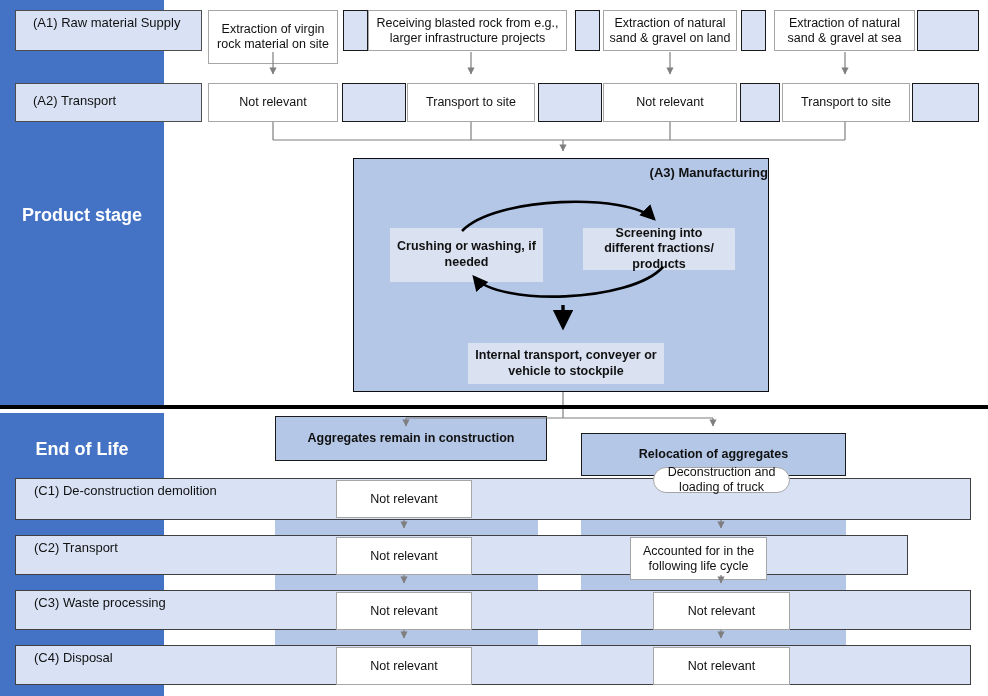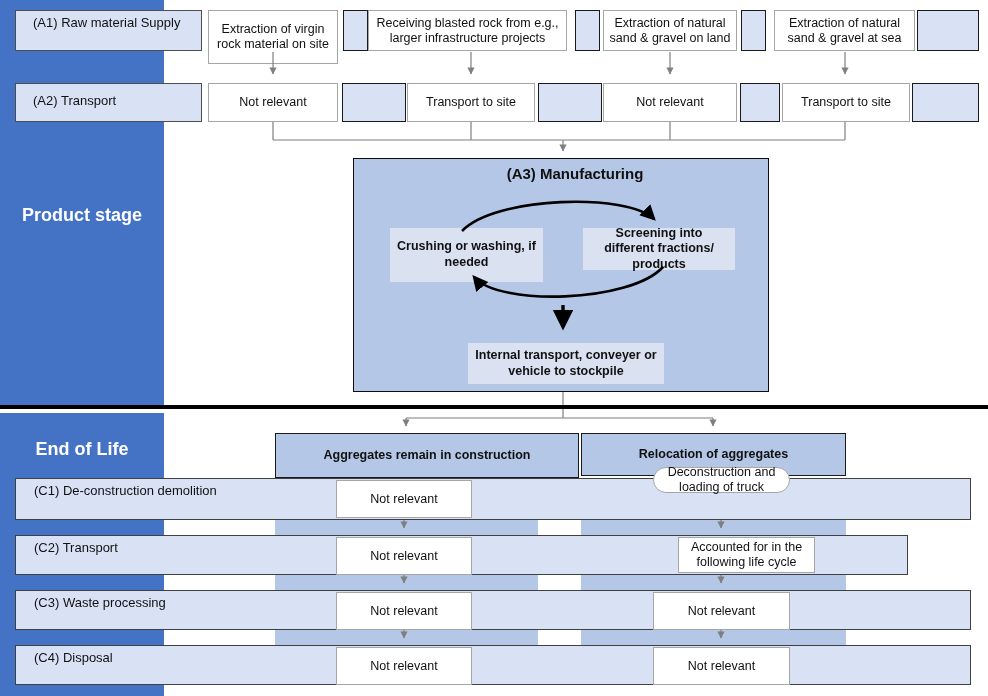--- a/index.html
+++ b/index.html
@@ -16,21 +16,21 @@
     background:#D9E2F5;border:1px solid #4d4d4d;z-index:4;
     font-size:13px;padding:4px 8px 2px 17px;line-height:1.25;
   }
   .whitecell{
     background:#fff;border:1px solid #a6a6a6;z-index:4;
     display:flex;align-items:center;justify-content:center;text-align:center;
     font-size:12.5px;line-height:1.2;padding:1px 3px;
   }
   .spacer{background:#D9E2F5;border:1px solid #1a1a1a;z-index:4;}
   .bigbox{background:#B4C7E7;border:1.6px solid #0d0d0d;z-index:2;}
-  .bigbox-title{font-weight:bold;font-size:15px;text-align:center;width:100%;padding-left:28px;}
+  .bigbox-title{font-weight:bold;font-size:13px;text-align:right;width:100%;padding-left:28px;}
   .procbox{
     background:#DAE2F2;z-index:3;display:flex;align-items:center;justify-content:center;
     text-align:center;font-weight:bold;font-size:12.5px;line-height:1.25;padding:2px 6px;
   }
   .headerbox{
     background:#B4C7E7;border:1px solid #1a1a1a;z-index:4;
     display:flex;align-items:center;justify-content:center;text-align:center;
     font-weight:bold;font-size:12.5px;line-height:1.25;
   }
   .strip{background:#B4C7E7;z-index:2;}
@@ -76,41 +76,41 @@
   <div class="abs whitecell" style="left:782px;top:83px;width:128px;height:39px;">Transport to site</div>
   <div class="abs spacer" style="left:912px;top:83px;width:67px;height:39px;"></div>
 
   <div class="abs bigbox" style="left:353px;top:158px;width:416px;height:234px;">
     <span class="abs bigbox-title" style="top:6px;left:0;">(A3) Manufacturing</span>
   </div>
   <div class="abs procbox" style="left:390px;top:228px;width:153px;height:54px;">Crushing or washing, if needed</div>
   <div class="abs procbox" style="left:583px;top:228px;width:152px;height:42px;">Screening into different fractions/ products</div>
   <div class="abs procbox" style="left:468px;top:343px;width:196px;height:41px;">Internal transport, conveyer or vehicle to stockpile</div>
 
-  <div class="abs headerbox" style="left:275px;top:433px;width:304px;height:45px;">Aggregates remain in construction</div>
+  <div class="abs headerbox" style="left:275px;top:416px;width:272px;height:45px;">Aggregates remain in construction</div>
   <div class="abs headerbox" style="left:581px;top:433px;width:265px;height:43px;">Relocation of aggregates</div>
 
   <div class="abs strip" style="left:275px;top:520px;width:263px;height:15px;"></div>
   <div class="abs strip" style="left:581px;top:520px;width:265px;height:15px;"></div>
   <div class="abs strip" style="left:275px;top:575px;width:263px;height:15px;"></div>
   <div class="abs strip" style="left:581px;top:575px;width:265px;height:15px;"></div>
   <div class="abs strip" style="left:275px;top:630px;width:263px;height:15px;"></div>
   <div class="abs strip" style="left:581px;top:630px;width:265px;height:15px;"></div>
 
   <div class="abs crow" style="left:15px;top:478px;width:956px;height:42px;">
     <span class="crow-label">(C1) De-construction demolition</span>
   </div>
   <div class="abs cval" style="left:336px;top:480px;width:136px;height:38px;">Not relevant</div>
   <div class="abs cval" style="left:653px;top:467px;width:137px;height:26px;border-radius:15px;">Deconstruction and loading of truck</div>
 
   <div class="abs crow" style="left:15px;top:535px;width:893px;height:40px;">
     <span class="crow-label">(C2) Transport</span>
   </div>
   <div class="abs cval" style="left:336px;top:537px;width:136px;height:38px;">Not relevant</div>
-  <div class="abs cval" style="left:678px;top:537px;width:137px;height:36px;">Accounted for in the following life cycle</div>
+  <div class="abs cval" style="left:630px;top:537px;width:137px;height:43px;">Accounted for in the following life cycle</div>
 
   <div class="abs crow" style="left:15px;top:590px;width:956px;height:40px;">
     <span class="crow-label">(C3) Waste processing</span>
   </div>
   <div class="abs cval" style="left:336px;top:592px;width:136px;height:38px;">Not relevant</div>
   <div class="abs cval" style="left:653px;top:592px;width:137px;height:38px;">Not relevant</div>
 
   <div class="abs crow" style="left:15px;top:645px;width:956px;height:40px;">
     <span class="crow-label">(C4) Disposal</span>
   </div>

